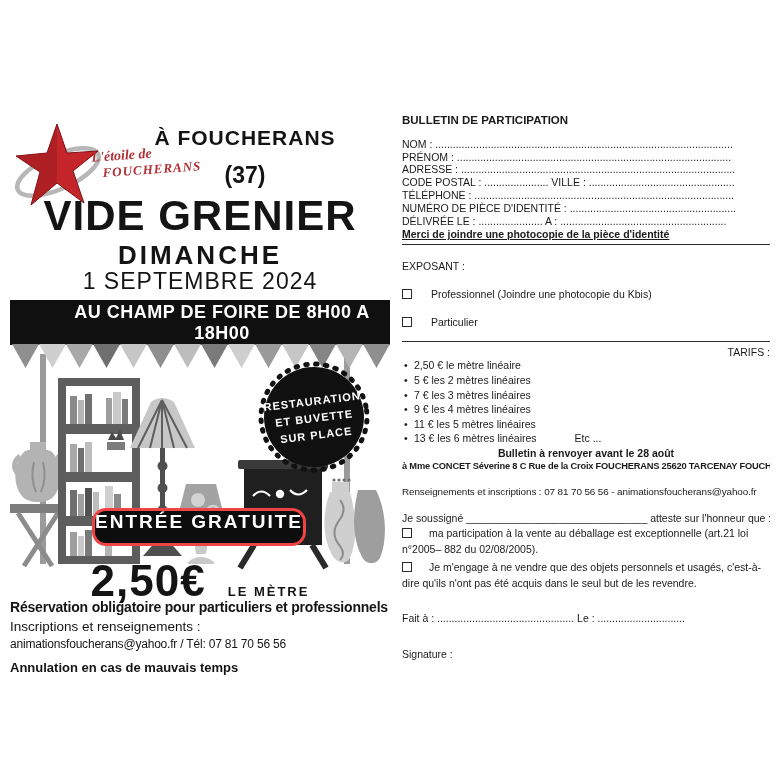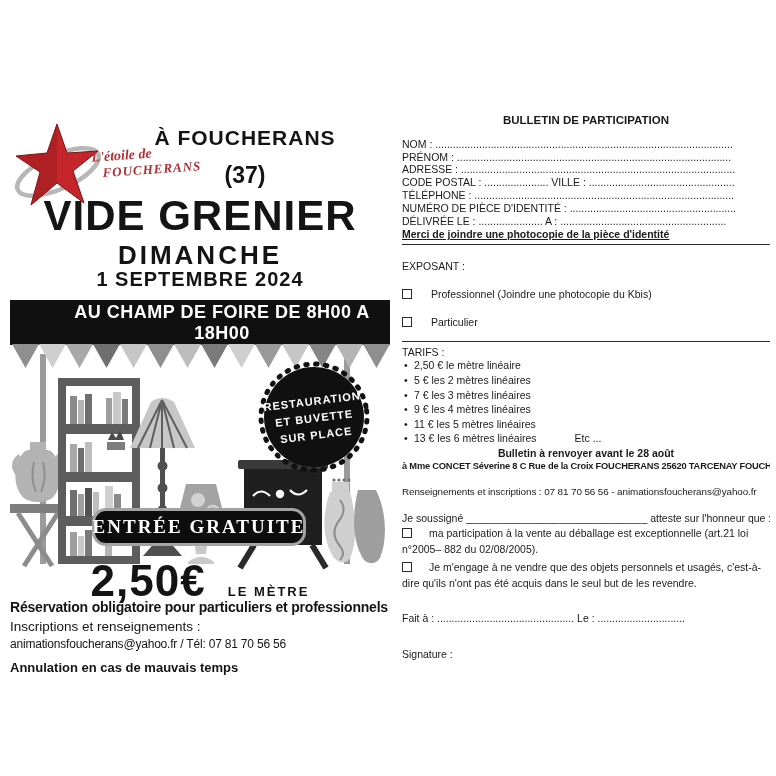--- a/index.html
+++ b/index.html
@@ -6,61 +6,61 @@
   html,body { width:776px; height:776px; background:#ffffff; font-family:"Liberation Sans", sans-serif; color:#1c1c1c; }
   .page { position:relative; width:776px; height:776px; background:#fff; overflow:hidden; }
 
   
   .poster { position:absolute; left:10px; top:112px; width:380px; height:566px; }
   .poster .head { position:absolute; left:90px; width:290px; text-align:center; color:#141414; }
   .h-loc   { top:14px;  font-size:21px; font-weight:900; letter-spacing:1px; }
   .h-dept  { top:50px;  font-size:23px; font-weight:900; }
   .h-title { position:absolute; left:0; top:80px; width:380px; text-align:center; font-size:42px; font-weight:900; letter-spacing:1px; color:#141414; }
   .h-day   { position:absolute; left:0; top:128px; width:380px; text-align:center; font-size:26px; font-weight:900; letter-spacing:3px; color:#141414; }
-  .h-date  { position:absolute; left:0; top:156px; width:380px; text-align:center; font-size:20px; font-weight:700; letter-spacing:1px; color:#141414; }
+  .h-date  { position:absolute; left:0; top:156px; width:380px; text-align:center; font-size:23px; font-weight:400; letter-spacing:1px; color:#141414; }
 
   .logo { position:absolute; left:0; top:8px; width:170px; height:95px; }
   .logo svg { position:absolute; left:0; top:0; }
   .logo-text { position:absolute; left:82px; top:26px; font-family:"Liberation Serif", serif; font-style:italic; font-weight:bold; transform:rotate(-4deg); }
   .logo-text .l1 { font-size:14px; }
   .logo-text .l2 { font-size:13px; padding-left:10px; letter-spacing:1px; }
 
   .banner { position:absolute; left:0; top:188px; width:380px; height:45px; background:#101010; color:#fff; text-align:center; padding-top:2px; }
   .banner .b1 { font-size:18px; font-weight:bold; letter-spacing:0.5px; line-height:21px;margin-left:44px; }
   .banner .b2 { font-size:17px; font-weight:bold; line-height:20px; }
 
   .illu { position:absolute; left:0; top:232px; width:380px; height:226px; }
 
   .badge { position:absolute; left:238px; top:246px; width:132px; height:118px; }
   .badge text { font-family:"Liberation Sans", sans-serif; font-weight:bold; font-size:11px; letter-spacing:1px; fill:#ffffff; text-anchor:middle; }
 
-  .entry-bar { position:absolute; left:82px; top:396px; width:214px; height:38px; background:#0d0d0d; border:3px solid #a3a3a3; border-radius:14px; display:flex; align-items:center; justify-content:center; color:#fff; font-size:19px; font-weight:900; letter-spacing:2px; white-space:nowrap;font-family:Liberation Serif, serif; }
+  .entry-bar { position:absolute; left:82px; top:396px; width:214px; height:38px; background:#0d0d0d; border:3px solid #ef4444; border-radius:14px; display:flex; justify-content:center; color:#fff; font-size:19px; font-weight:900; letter-spacing:2px; white-space:nowrap; }
 
   .price-row { position:absolute; left:0; top:444px; width:380px; display:flex; justify-content:center; align-items:baseline; gap:22px; color:#141414; }
   .price { font-size:44px; font-weight:900; letter-spacing:1px; }
   .price-unit { font-size:13px; font-weight:bold; letter-spacing:2px; }
 
   .p-line { position:absolute; left:0; width:380px; color:#141414; }
   .p-res   { top:487px; font-size:14px; font-weight:bold; letter-spacing:-0.2px; }
   .p-insc  { top:507px; font-size:13.5px; }
   .p-mail  { top:525px; font-size:12px; letter-spacing:-0.2px; }
   .p-annul { top:548px; font-size:13px; font-weight:bold; }
 
   
   .form { position:absolute; left:402px; top:114px; width:368px; font-size:10.5px; line-height:12.8px; color:#1a1a1a; }
-  .f-title { text-align:center; font-weight:bold; font-size:11.5px; margin-bottom:11px; }
+  .f-title { font-weight:bold; font-size:11.5px; margin-bottom:11px; }
   .f-field { white-space:nowrap; overflow:hidden; }
   .f-merci { font-weight:bold; text-decoration:underline; margin-top:1px; }
   .rule { border-top:1.6px solid #2a2a2a; margin-top:3px; }
   .f-exposant { margin-top:15px; }
   .opt { margin-top:15px; display:flex; align-items:center; white-space:nowrap; }
   .cb { display:inline-block; width:10px; height:10px; border:1.2px solid #2a2a2a; margin-right:19px; flex:0 0 auto; background:#fff; }
   .cb.inline { vertical-align:-1px; margin-right:17px; }
   .rule2 { border-top:1.6px solid #2a2a2a; margin-top:12px; }
-  .f-tarifs { margin-top:4px; }
+  .f-tarifs { margin-top:4px;text-align:right; }
   .trow { display:flex; line-height:14.6px; }
   .blt { width:12px; padding-left:2px; flex:0 0 auto; }
   .etc { margin-left:38px; }
   .f-deadline { text-align:center; font-weight:bold; margin-top:1px; }
   .f-address  { text-align:center; font-weight:bold; font-size:9.3px; letter-spacing:-0.2px; white-space:nowrap; overflow:hidden; }
   .f-contact { margin-top:13px; font-size:9.9px; letter-spacing:-0.1px; white-space:nowrap; overflow:hidden; }
   .f-sous { margin-top:14px; white-space:nowrap; overflow:hidden; }
   .f-att { margin-top:1px; line-height:15.6px; }
   .f-att2 { margin-top:3px; line-height:15.6px; }
   .f-fait { margin-top:21px; white-space:nowrap; overflow:hidden; }

